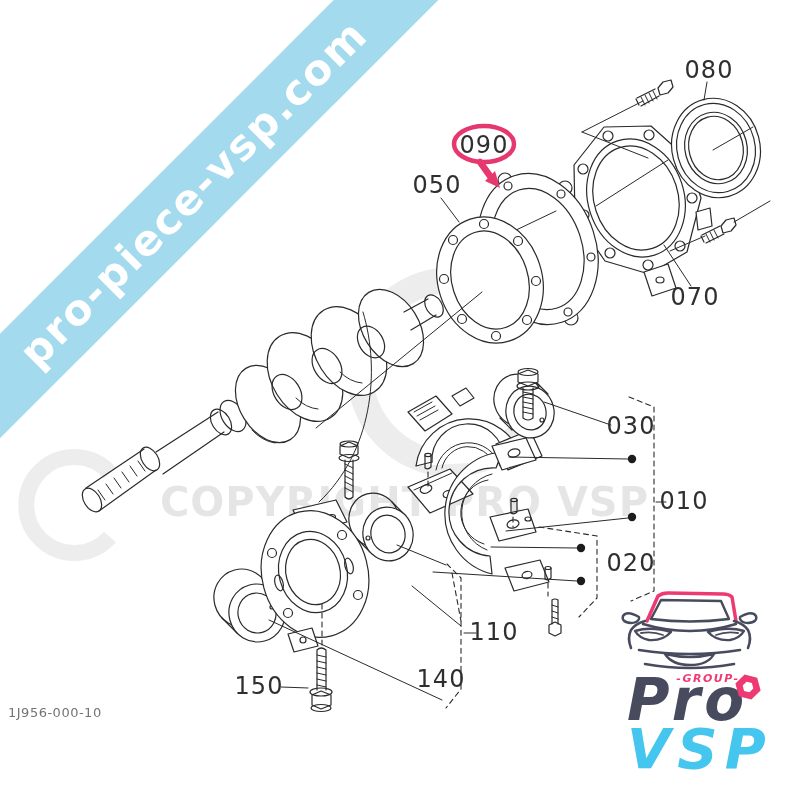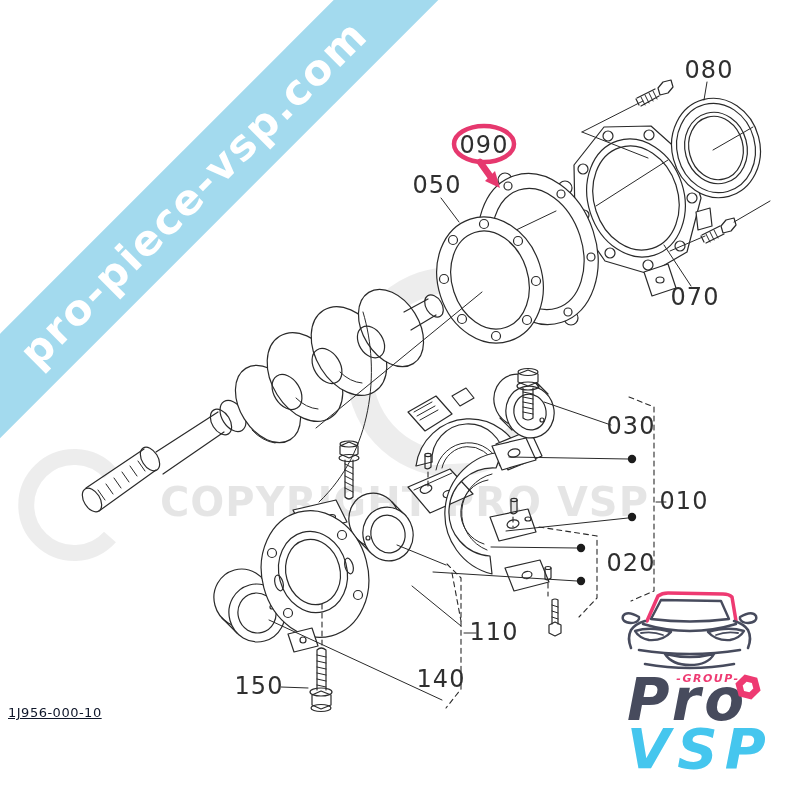--- a/index.html
+++ b/index.html
@@ -9,21 +9,21 @@
   .lnf{fill:#ffffff;stroke:#2a2a2a;stroke-width:1.2;stroke-linejoin:round;}
   .thin{fill:none;stroke:#2a2a2a;stroke-width:1;stroke-linecap:round;}
   .dsh{fill:none;stroke:#2a2a2a;stroke-width:1.1;stroke-dasharray:5 4;stroke-linecap:round;}
   .dot{fill:#1c1c1c;stroke:none;}
   .lbl{font-family:"DejaVu Sans",sans-serif;font-size:24px;fill:#2f2f2f;text-anchor:middle;letter-spacing:1px;}
   .wm-txt{fill:rgba(0,0,0,0.10);font-family:"DejaVu Sans",sans-serif;font-weight:bold;}
   .wm-arc{fill:none;stroke:rgba(0,0,0,0.07);}
   .banner{position:absolute;left:-267px;top:156px;width:920px;height:74px;background:#a3daee;
           transform:rotate(-45deg);display:flex;align-items:center;justify-content:center;
           font-family:"DejaVu Sans",sans-serif;font-weight:bold;font-size:42px;color:#ffffff;letter-spacing:2px;}
-  .part-code{position:absolute;left:8px;top:705px;font-size:13px;color:#0f172a;letter-spacing:0.5px;text-decoration:underline;}
+  .part-code{position:absolute;left:8px;top:705px;font-size:13px;color:#737373;letter-spacing:0.5px;}
   .hl{stroke:#e6386e;fill:none;}
 </style>
 </head>
 <body>
 
 <div id="stage">
 
 <svg id="diagram-svg" width="800" height="800" viewBox="0 0 800 800">
 
   <g>

